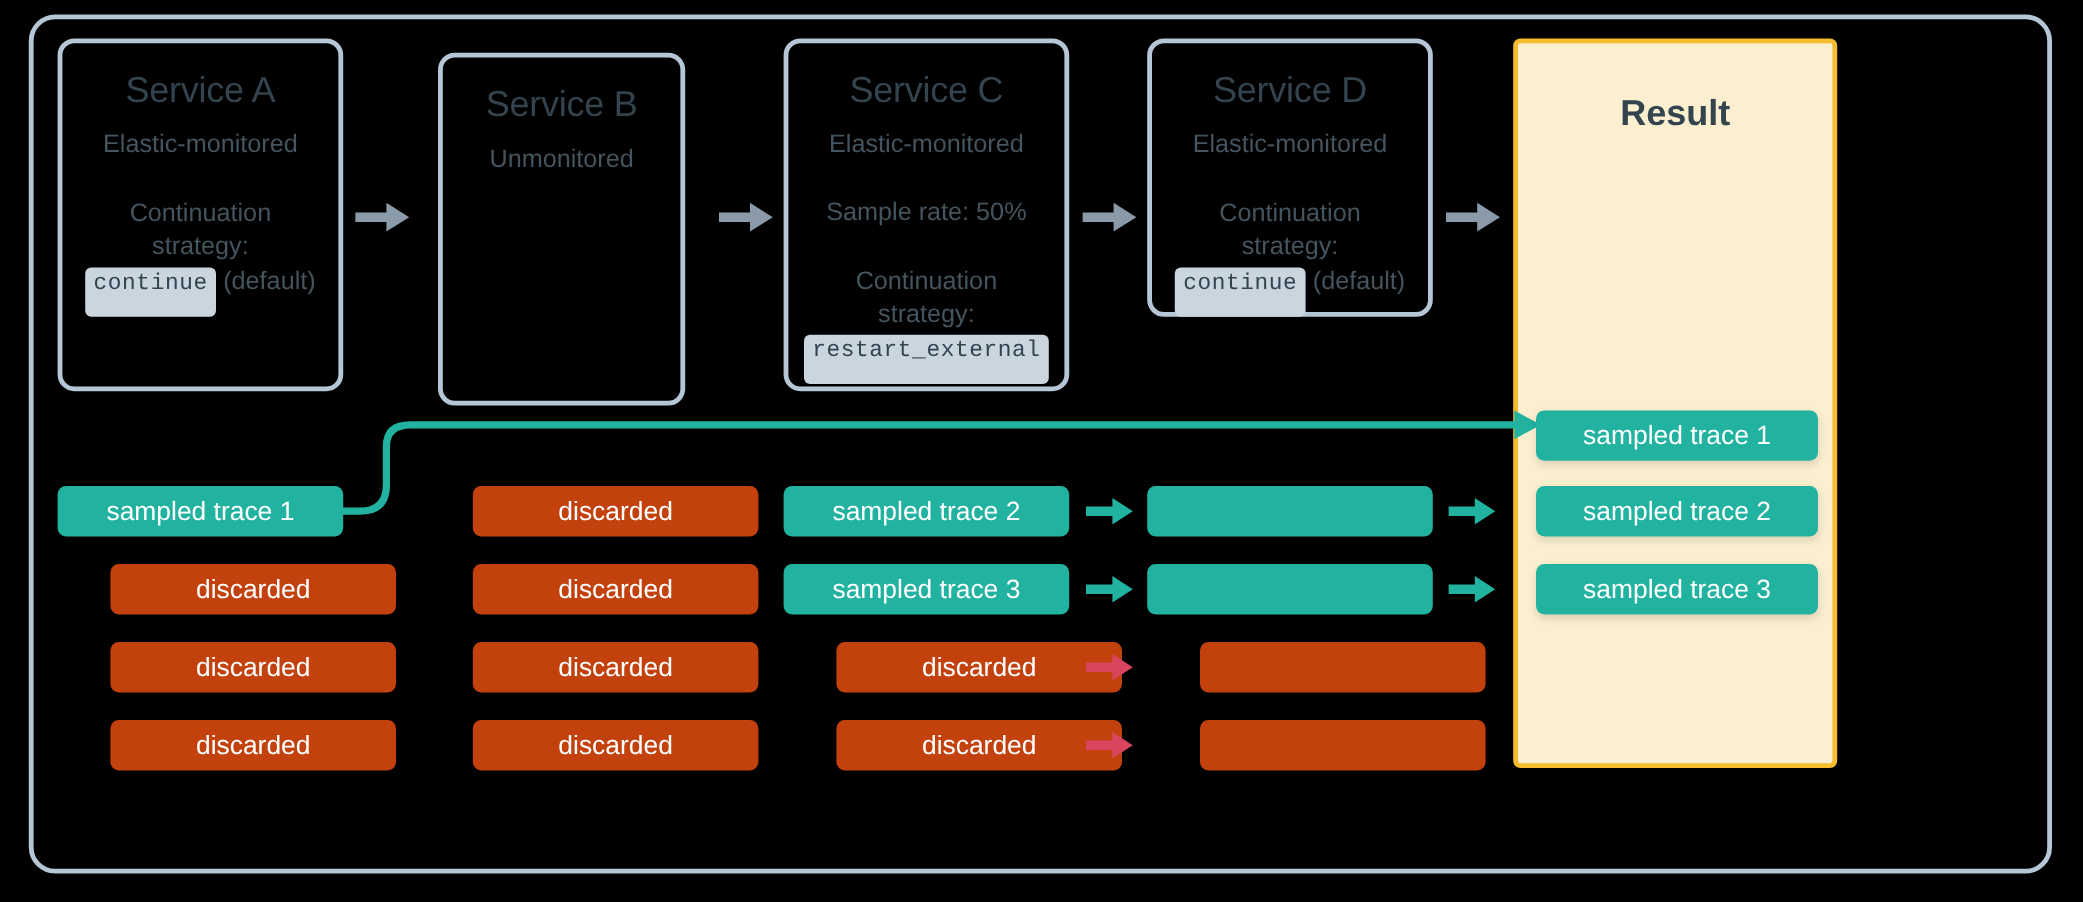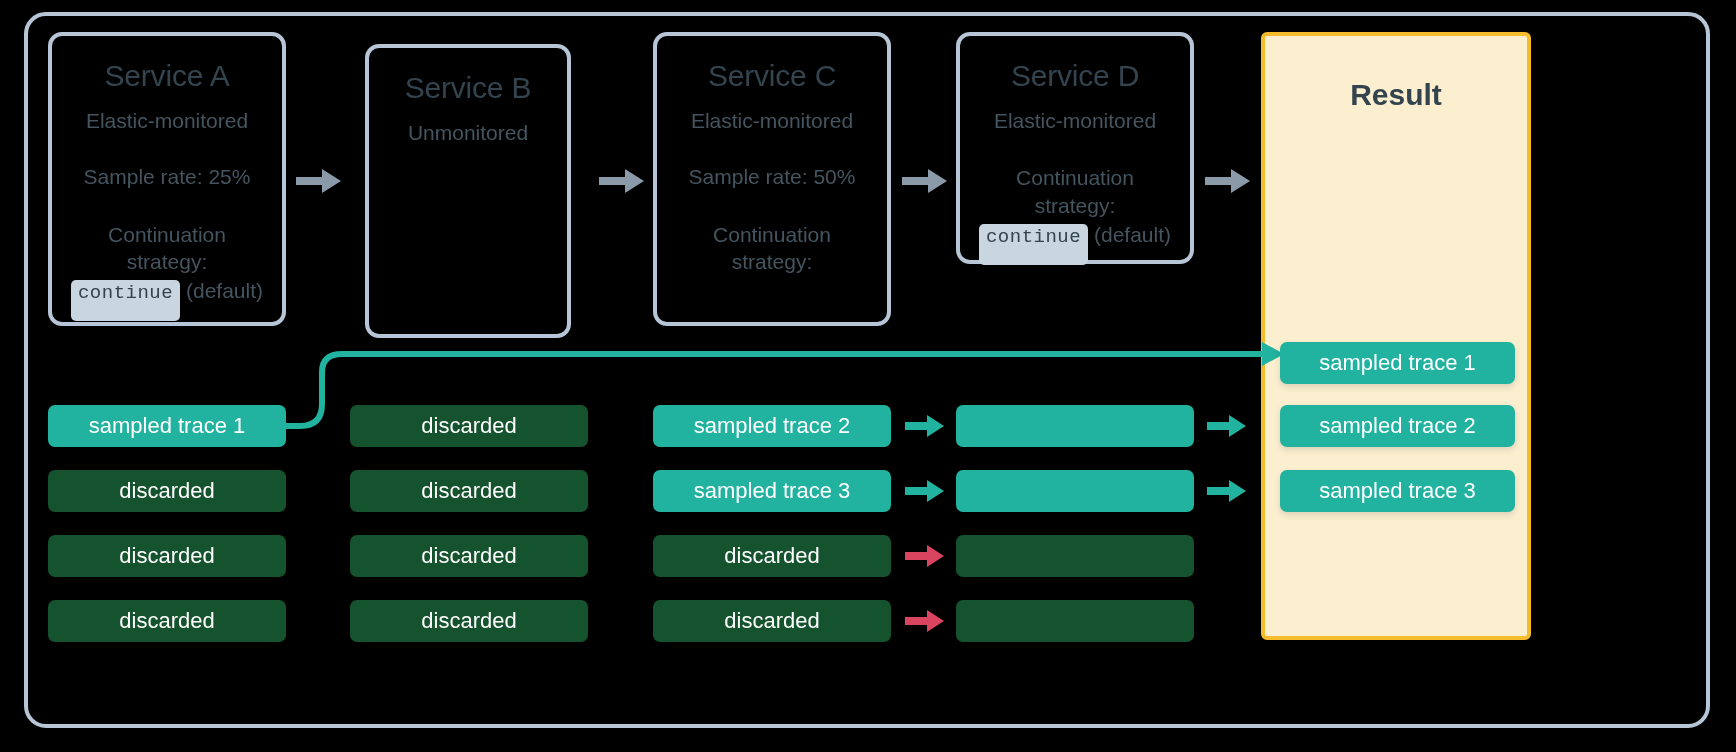--- a/index.html
+++ b/index.html
@@ -109,37 +109,36 @@
     border-radius: 7px;
     color: #ffffff;
     font-size: 22px;
     display: flex;
     align-items: center;
     justify-content: center;
     text-align: right;
     line-height: 1;
   }
   .pill.sampled { background: #21b2a0; }
-  .pill.discarded { background: #14532d; }
+  .pill.discarded { background: #c2410c; margin-left: 44px; }
   .pill.result-pill { box-shadow: 0 3px 7px rgba(0,0,0,0.12); }
 
   
   .mini-arrow { position: absolute; height: 22px; width: 40px; }
 </style>
 </head>
 <body>
 
 <div id="canvas">
 
   <div id="outer-frame"></div>
 
   <div class="service-box" style="left:48px; top:32px; width:238px; height:294px;">
     <div class="service-title">Service A</div>
     <div class="service-sub">Elastic-monitored</div>
-    <div class="service-rate">Sample rate: 25%</div>
     <div class="service-strategy">
       <div>Continuation</div>
       <div>strategy:</div>
       <div class="strategy-line2">
         <code class="badge">continue</code>
         <span class="default-note">(default)</span>
       </div>
     </div>
   </div>
 
@@ -148,20 +147,23 @@
     <div class="service-sub">Unmonitored</div>
   </div>
 
   <div class="service-box" style="left:653px; top:32px; width:238px; height:294px;">
     <div class="service-title">Service C</div>
     <div class="service-sub">Elastic-monitored</div>
     <div class="service-rate">Sample rate: 50%</div>
     <div class="service-strategy">
       <div>Continuation</div>
       <div>strategy:</div>
+      <div class="strategy-line2">
+        <code class="badge">restart_external</code>
+      </div>
     </div>
   </div>
 
   <div class="service-box" style="left:956px; top:32px; width:238px; height:232px;">
     <div class="service-title">Service D</div>
     <div class="service-sub">Elastic-monitored</div>
     <div class="service-strategy">
       <div>Continuation</div>
       <div>strategy:</div>
       <div class="strategy-line2">

